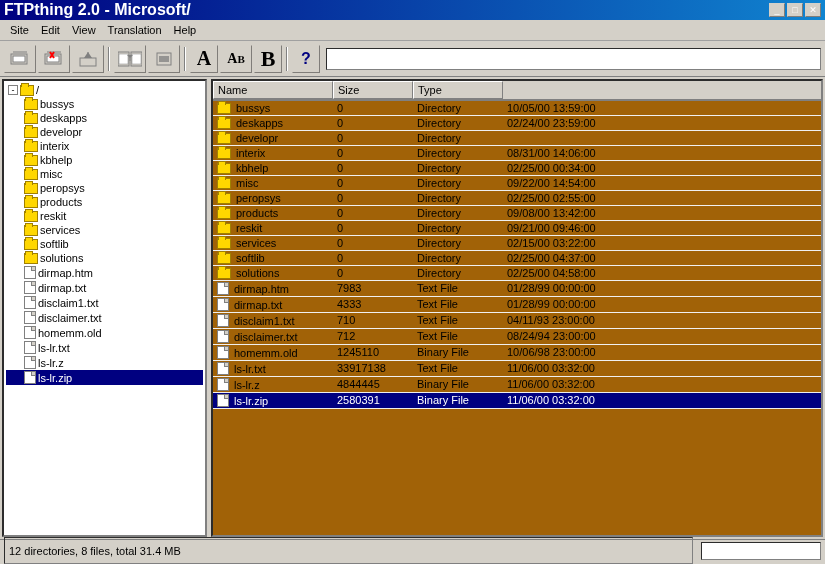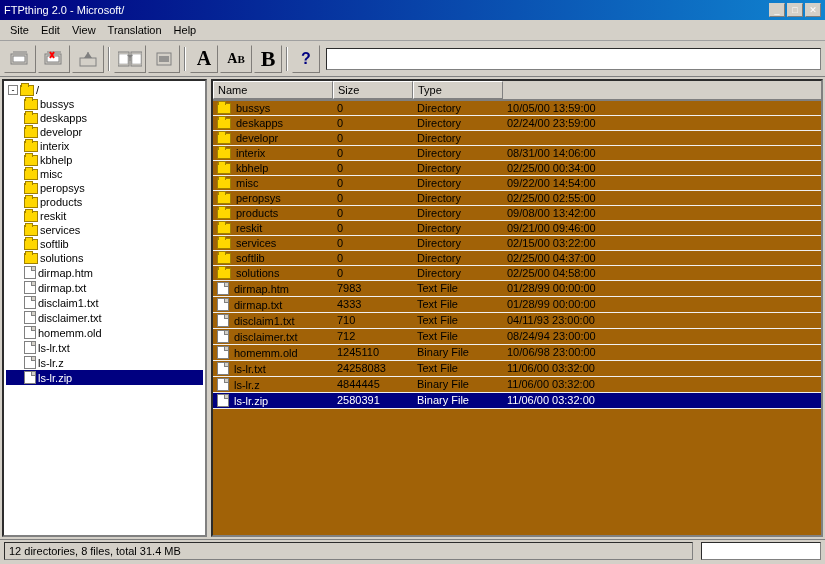--- a/index.html
+++ b/index.html
@@ -14,22 +14,22 @@
     .title-bar {
       background: linear-gradient(to right, #000080, #1084d0);
       color: white;
       padding: 2px 4px;
       display: flex;
       align-items: center;
       justify-content: space-between;
       height: 20px;
     }
     .title-bar-text {
-      font-weight: normal;
-      font-size: 11px;
+      font-weight: bold;
+      font-size: 16px;
     }
     .title-bar-buttons {
       display: flex;
       gap: 2px;
     }
     .title-btn {
       width: 16px;
       height: 14px;
       background: #d4d0c8;
       border: 1px outset #d4d0c8;
@@ -215,21 +215,21 @@
       display: flex;
       align-items: center;
       height: 22px;
       padding: 0 4px;
     }
     .status-text {
       flex: 1;
       font-size: 11px;
       border: 1px inset #808080;
       padding: 1px 4px;
-      height: 18px;
+      height: 27px;
       display: flex;
       align-items: center;
     }
     .status-scroll {
       width: 120px;
       height: 18px;
       border: 1px inset #808080;
       background: white;
     }
     .tree-root-item {
@@ -610,21 +610,21 @@
           </div>
           <div class="file-cell">1245110</div>
           <div class="file-cell">Binary File</div>
           <div class="file-cell">10/06/98 23:00:00</div>
         </div>
         <div class="file-row">
           <div class="file-cell file-name-cell">
             <span class="inline-file" style="flex-shrink: 0;"></span>
             <span>ls-lr.txt</span>
           </div>
-          <div class="file-cell">24258083</div>
+          <div class="file-cell">33917138</div>
           <div class="file-cell">Text File</div>
           <div class="file-cell">11/06/00 03:32:00</div>
         </div>
         <div class="file-row">
           <div class="file-cell file-name-cell">
             <span class="inline-file" style="flex-shrink: 0;"></span>
             <span>ls-lr.z</span>
           </div>
           <div class="file-cell">4844445</div>
           <div class="file-cell">Binary File</div>

